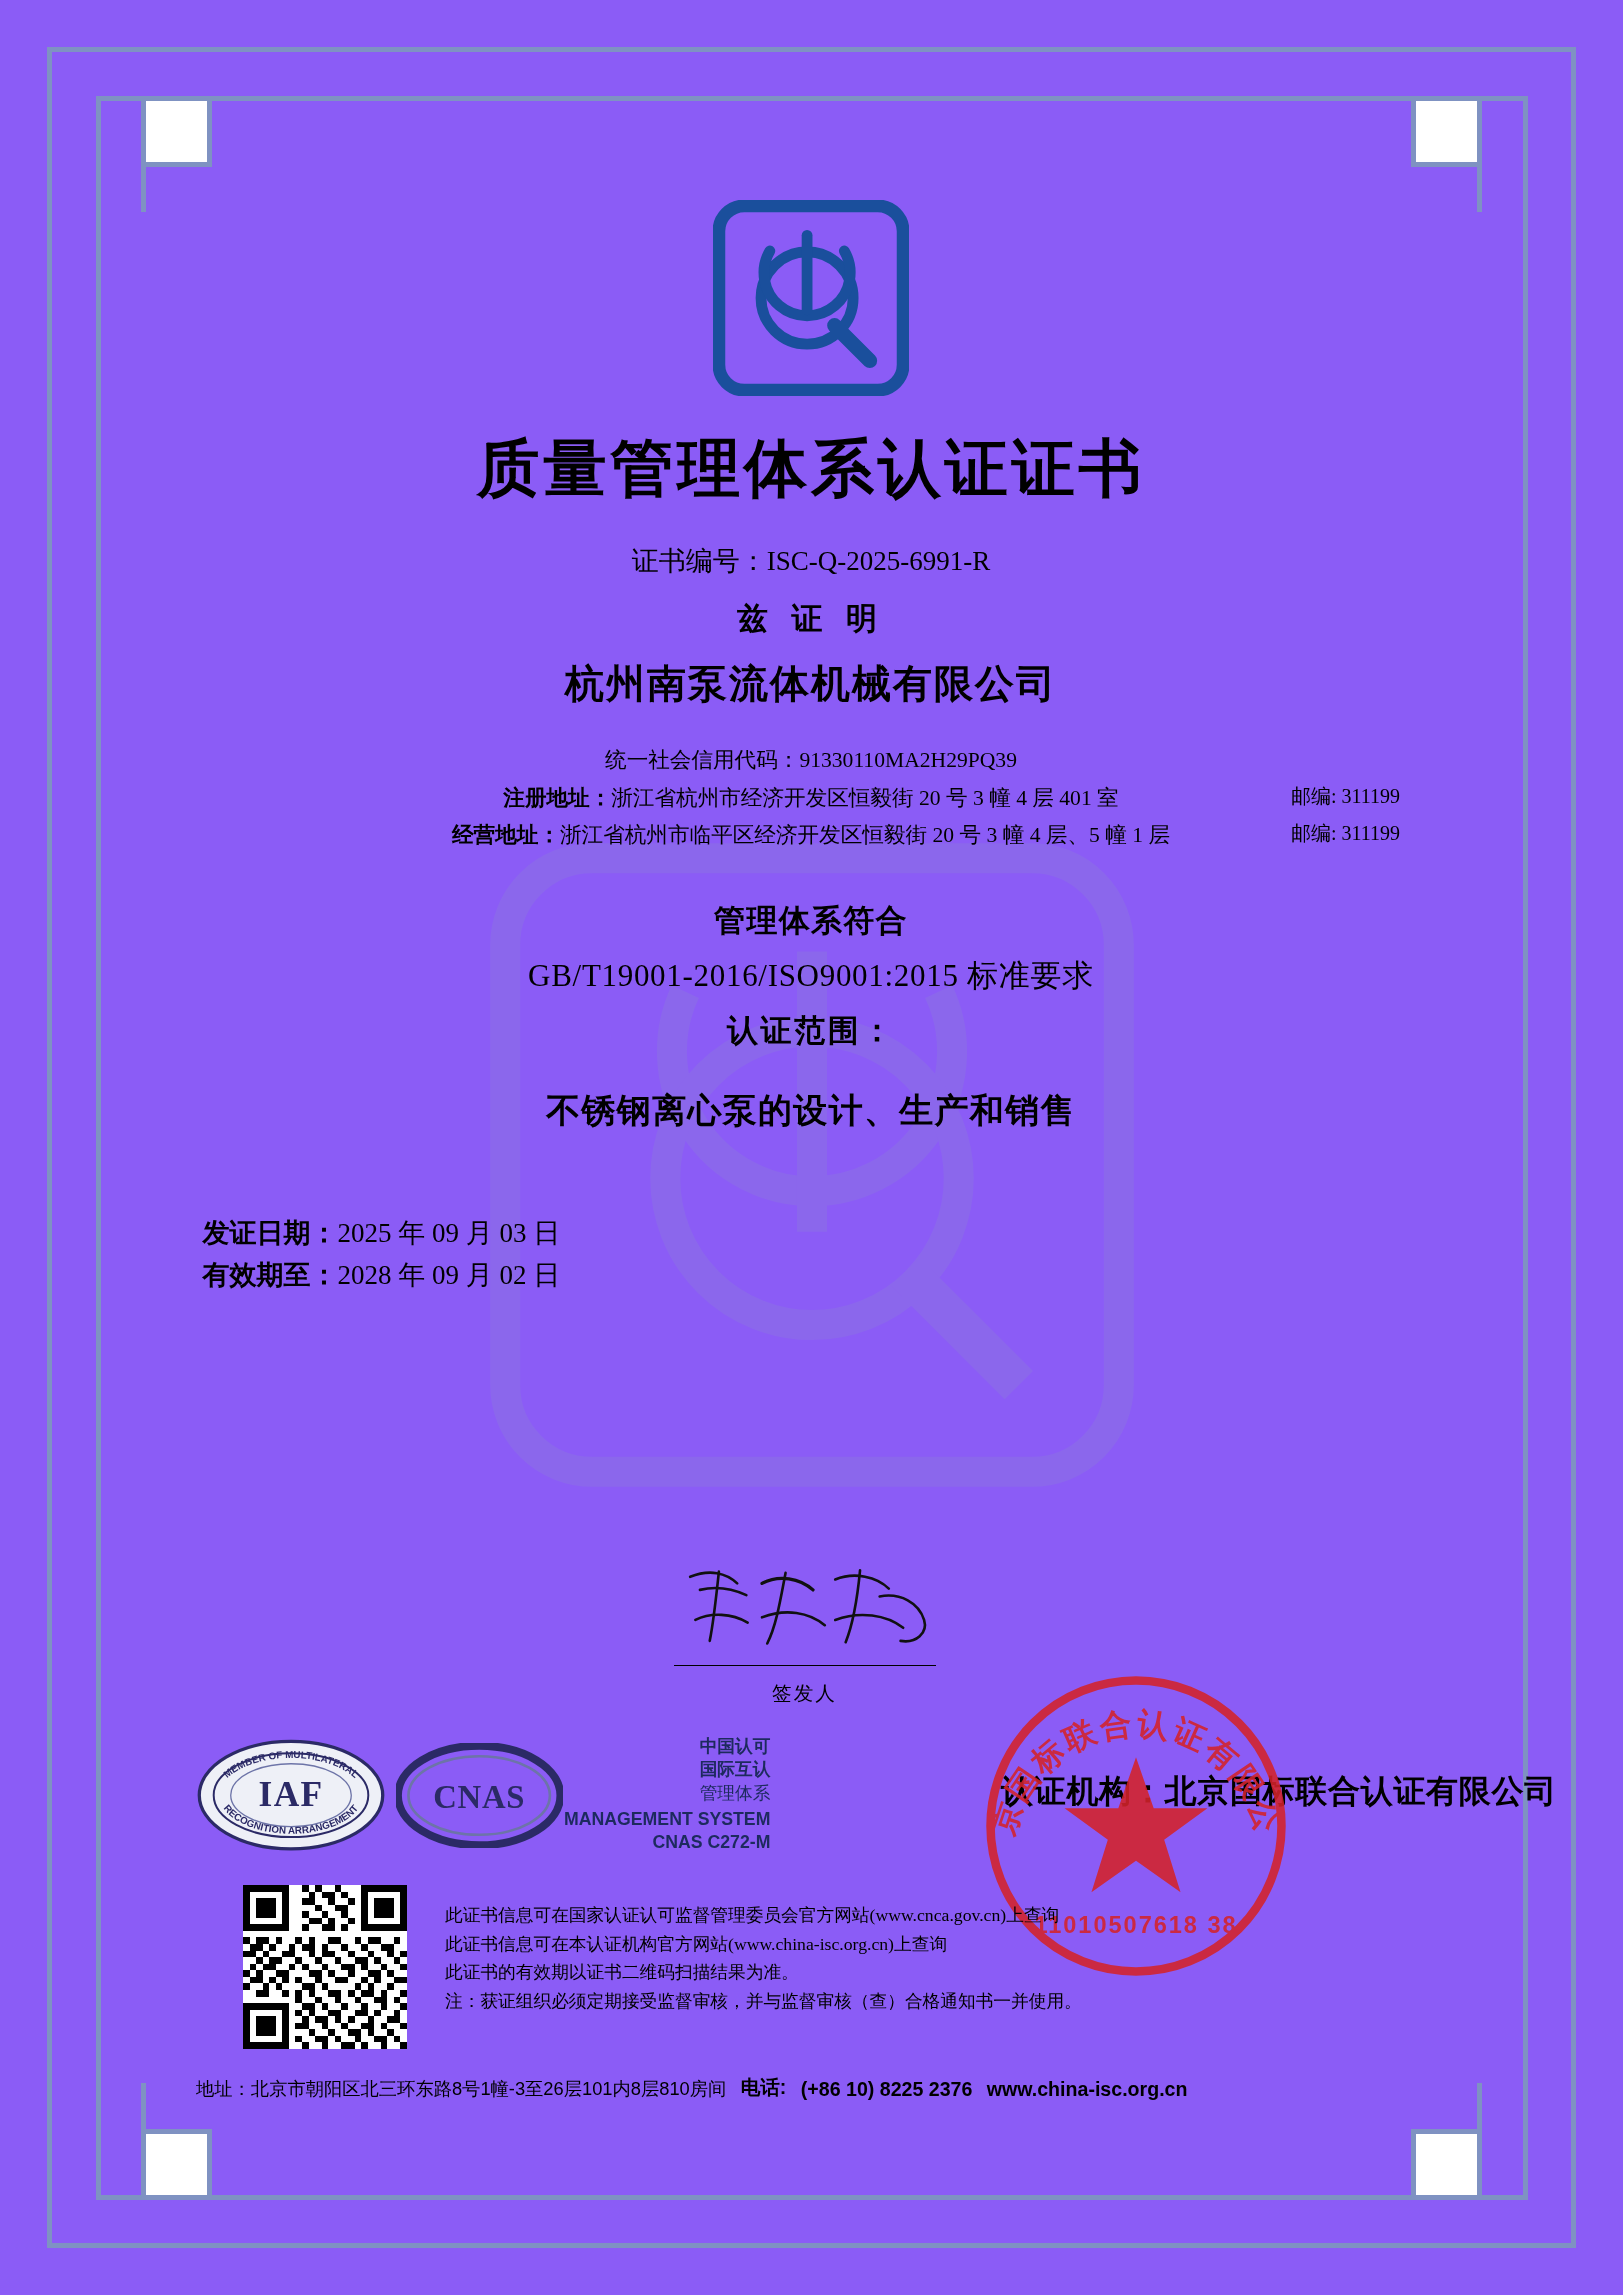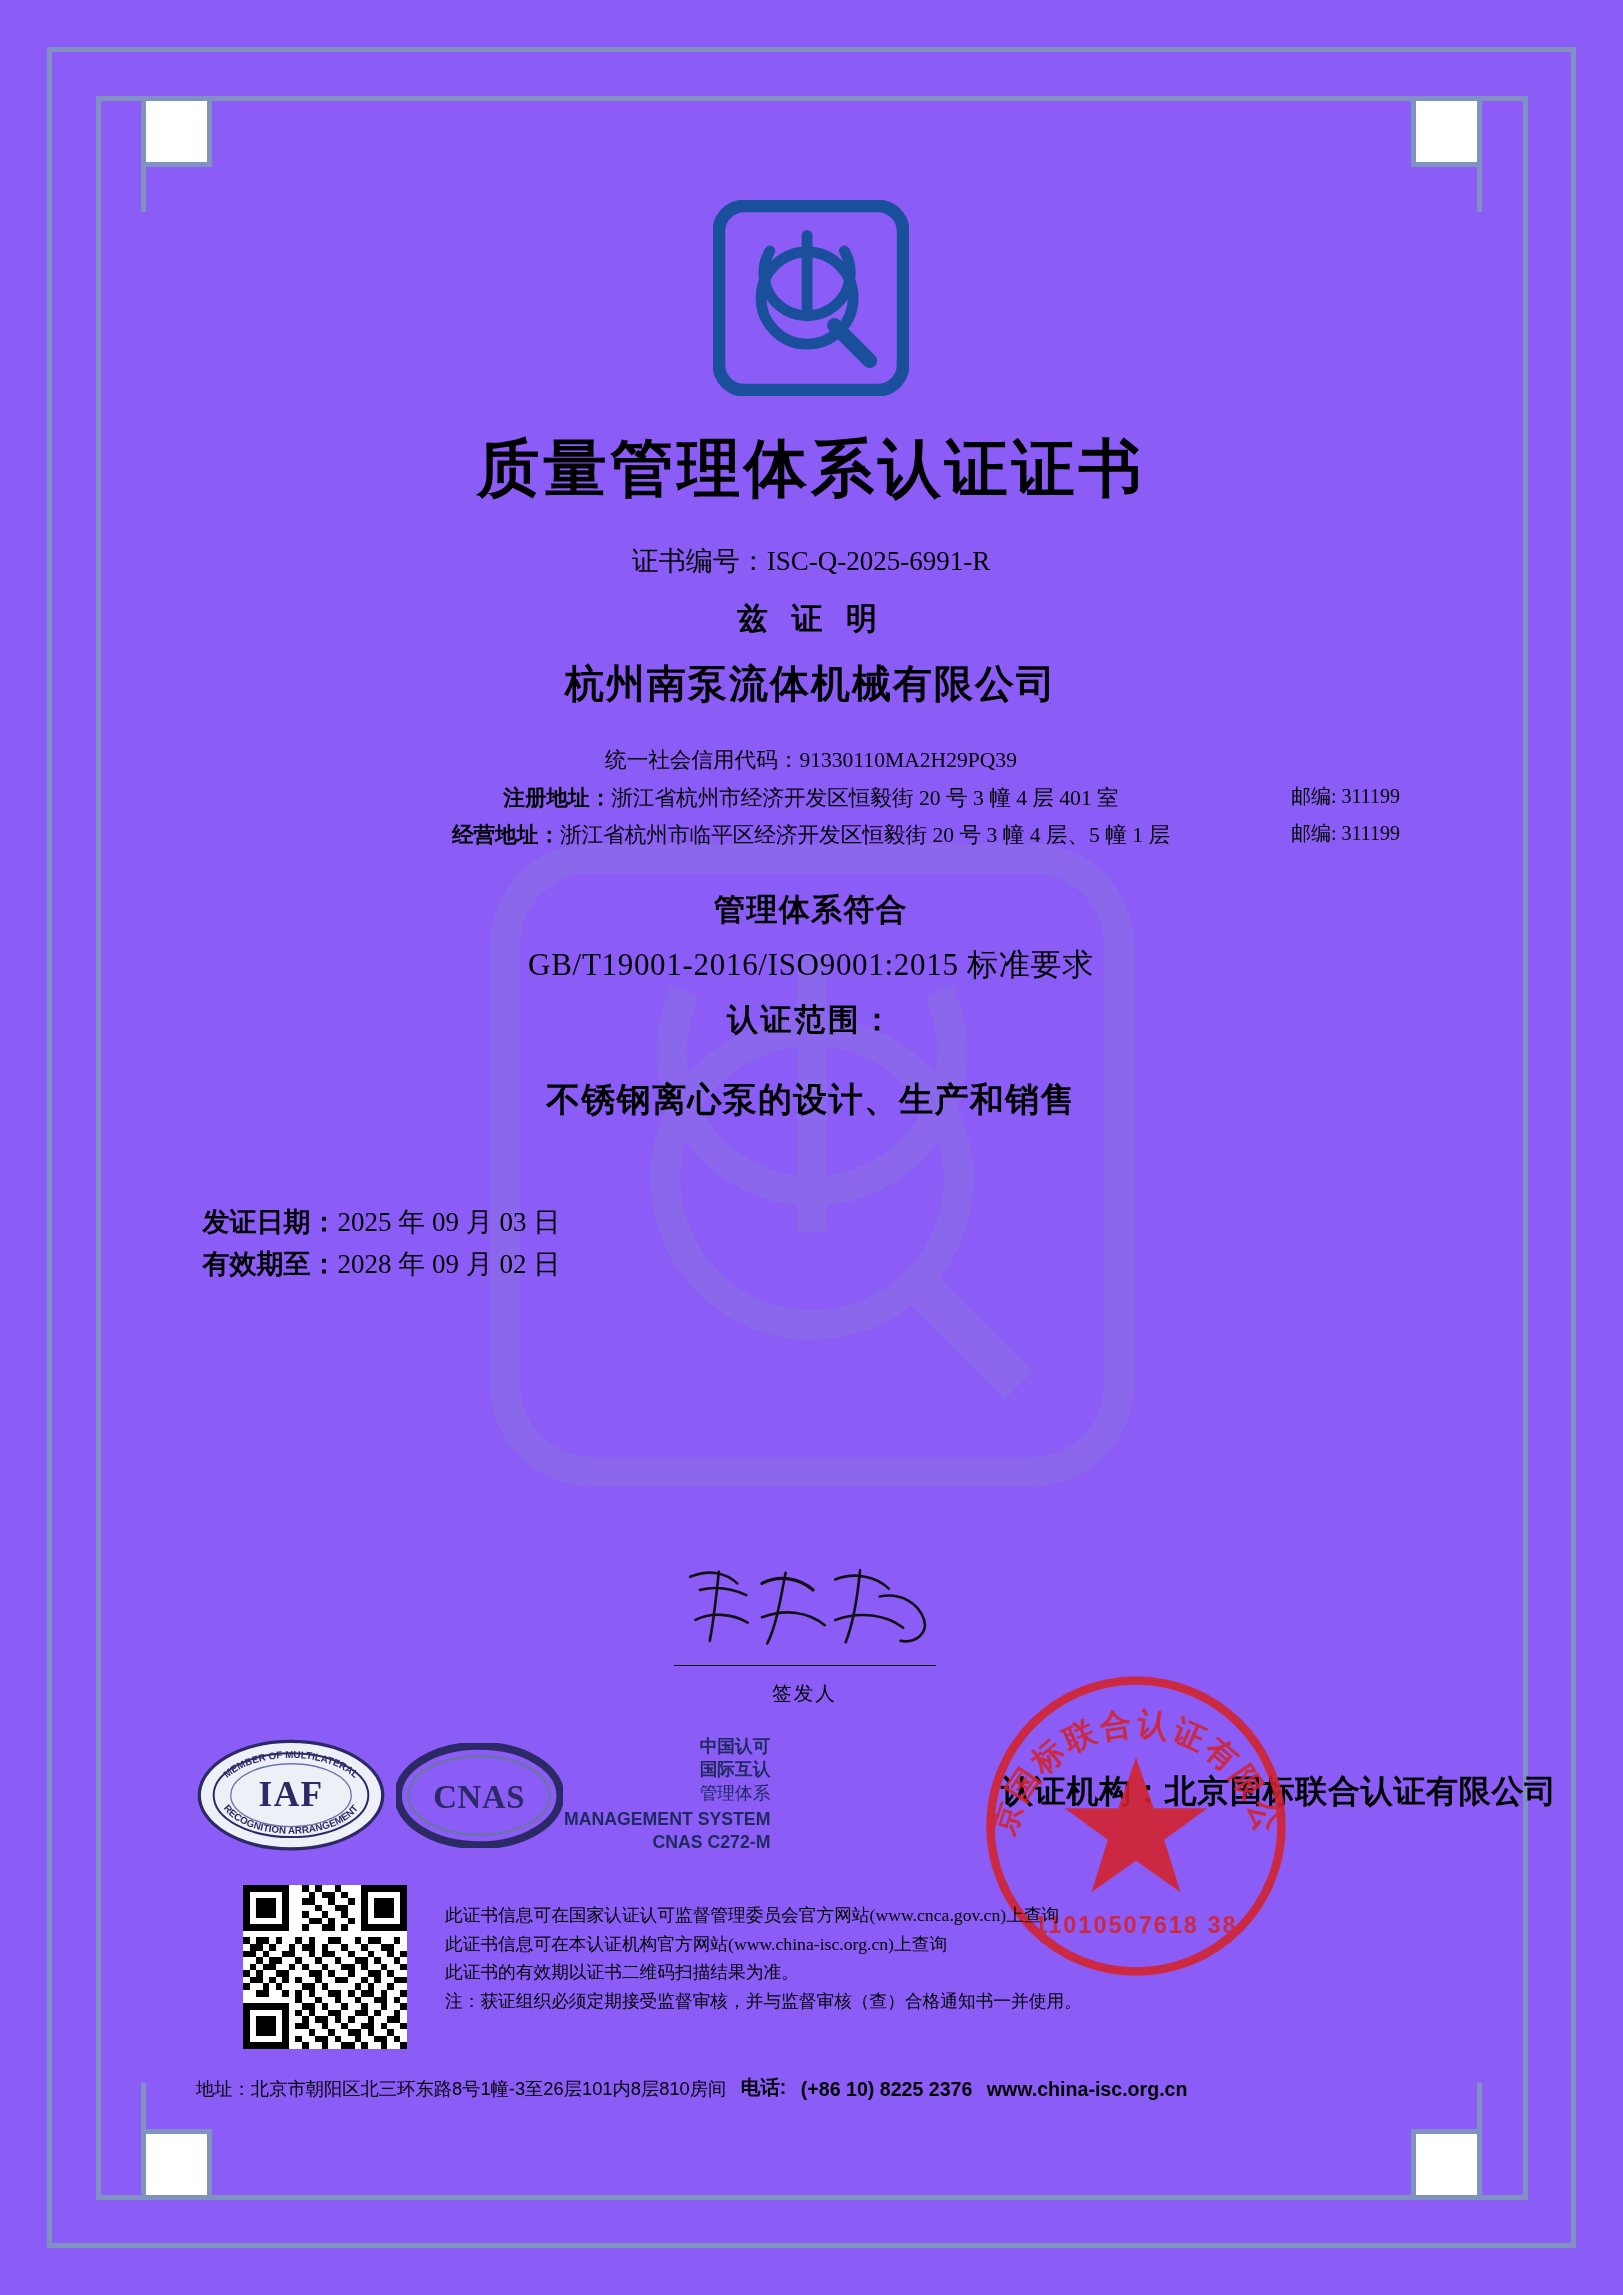--- a/index.html
+++ b/index.html
@@ -130,21 +130,21 @@
     top: 0;
     font-size: 20px;
     font-weight: normal;
   }
   .addr-row .mid {
     display: inline-block;
   }
   .conform {
     font-size: 31px;
     font-weight: bold;
-    margin-top: 40px;
+    margin-top: 51px;
     letter-spacing: 1.3px;
   }
   .standard {
     font-size: 31px;
     margin-top: 13px;
     letter-spacing: 0.7px;
   }
   .scope-label {
     font-size: 31px;
     font-weight: bold;

